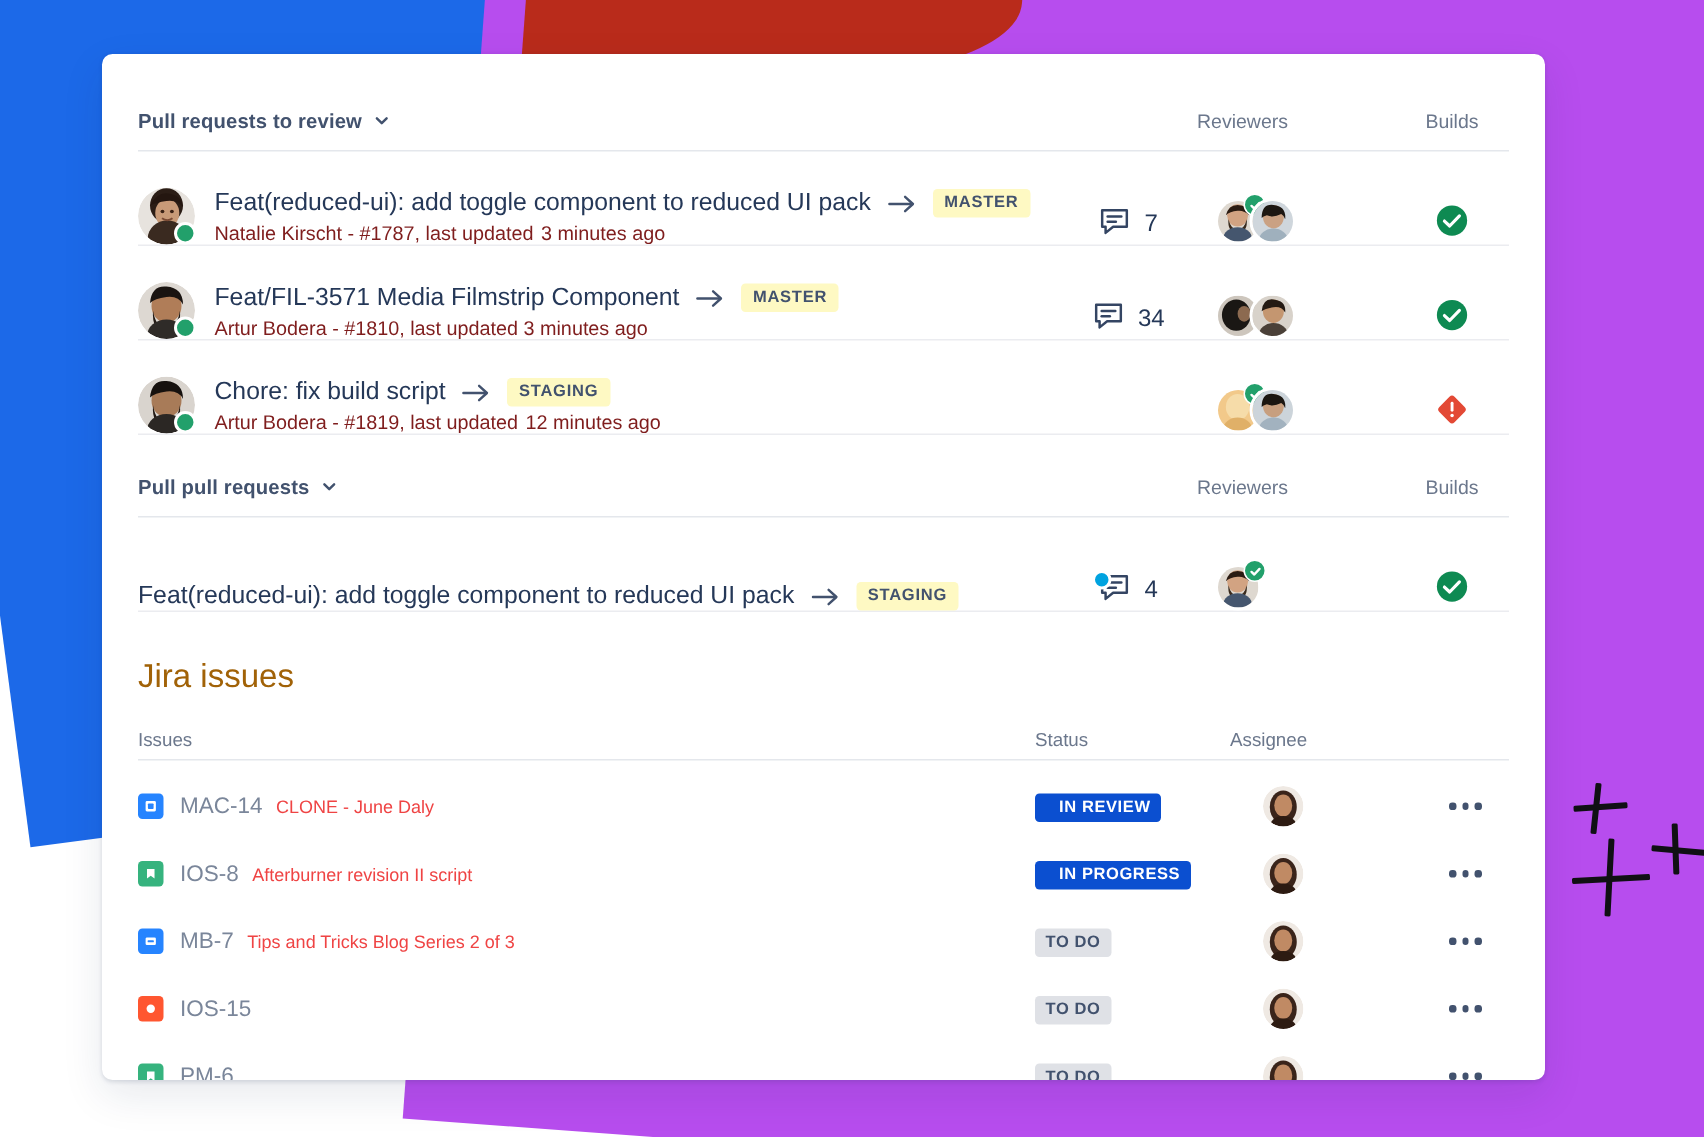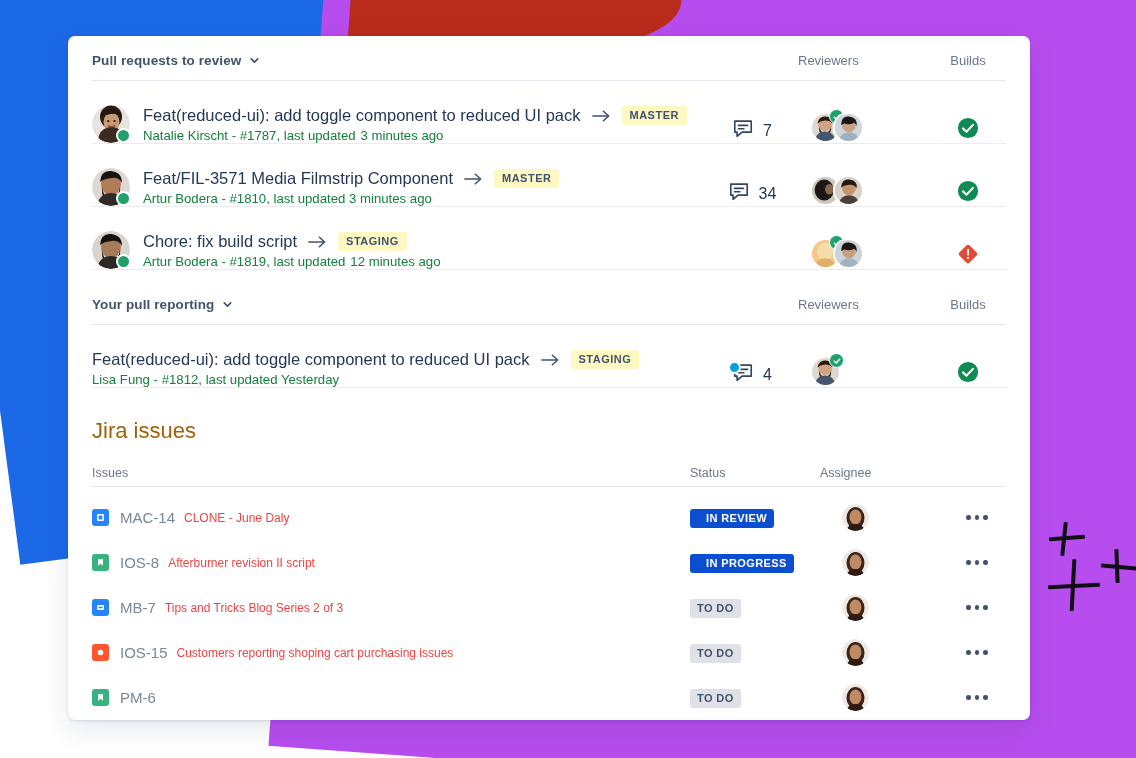--- a/index.html
+++ b/index.html
@@ -58,21 +58,21 @@
     border-radius: 7px;
     box-shadow: 0 1px 3px rgba(23,43,77,.14), 0 10px 28px rgba(23,43,77,.10);
     overflow: hidden;
   }
   .card-inner { padding: 0 24px; }
 
   
   .sec-head {
     display: flex; align-items: center;
     height: 40px;
-    padding-top: 4px;
+    padding-top: 24px;
   }
   .sec-head .title {
     font-size: 13.5px; font-weight: 700; color: #42526E;
     letter-spacing: .1px;
   }
   .chev {
     margin-left: 7px; display: inline-block; line-height: 0;
   }
   .sec-head .spacer { flex: 1 1 auto; }
   .colhead {
@@ -112,21 +112,21 @@
   }
   .arrow-ico { margin: 0 11px; line-height: 0; }
   .branch-tag {
     background: #fef9c3; color: #42526E;
     font-size: 11px; font-weight: 700; letter-spacing: .5px;
     padding: 3px 8px 4px; border-radius: 3px;
     white-space: nowrap;
   }
   .pr-sub {
     margin-top: 3px;
-    font-size: 13.2px; color: #15803d; white-space: nowrap;
+    font-size: 13.2px; color: #7f1d1d; white-space: nowrap;
   }
   .pr-sub .when { margin-left: 5px; }
 
   .comments {
     width: 132px; flex: none;
     display: flex; align-items: center; justify-content: center;
     gap: 9px;
     margin-right: -18px;
   }
   .comments .cnt { font-size: 16px; color: #253858; }
@@ -479,21 +479,21 @@
               <rect x="4.2" y="4.2" width="15.6" height="15.6" rx="2.6" fill="#E34935" transform="rotate(45 12 12)"></rect>
               <rect x="11" y="6.4" width="2.1" height="7.2" rx="1.05" fill="#fff"></rect>
               <circle cx="12.05" cy="16.3" r="1.25" fill="#fff"></circle>
             </svg>
           </span>
         </div>
       </div>
       <div class="rule soft"></div>
 
       <div class="sec-head" style="padding-top:14px;">
-        <span class="title">Your pull reporting</span>
+        <span class="title">Pull pull requests</span>
         <span class="chev">
           <svg width="13" height="13" viewBox="0 0 24 24" fill="none" stroke="#42526E" stroke-width="3" stroke-linecap="round" stroke-linejoin="round">
             <polyline points="6,9 12,15 18,9"></polyline>
           </svg>
         </span>
         <span class="spacer"></span>
         <span class="colhead reviewers">Reviewers</span>
         <span class="colhead builds">Builds</span>
       </div>
       <div class="rule"></div>
@@ -502,23 +502,20 @@
         <div class="pr-main">
           <div class="pr-title-line">
             <span class="pr-title">Feat(reduced-ui): add toggle component to reduced UI pack</span>
             <span class="arrow-ico">
               <svg width="19" height="14" viewBox="0 0 20 14" fill="none" stroke="#42526E" stroke-width="1.7" stroke-linecap="round" stroke-linejoin="round">
                 <line x1="1" y1="7" x2="17" y2="7"></line>
                   <polyline points="12,2 17.5,7 12,12"></polyline>
               </svg>
             </span>
             <span class="branch-tag">STAGING</span>
-          </div>
-          <div class="pr-sub">
-            <span>Lisa Fung - #1812, last updated Yesterday</span>
           </div>
         </div>
         <div class="comments">
           <span style="position:relative;display:inline-block;">
             <svg width="22" height="21" viewBox="0 0 24 23" fill="none" stroke="#344563" stroke-width="1.8">
               <path d="M3 3.5h18v12H11l-5.5 4.5V15.5H3z" stroke-linejoin="round"></path>
               <line x1="7" y1="8" x2="17" y2="8" stroke-linecap="round"></line>
               <line x1="7" y1="11.8" x2="13" y2="11.8" stroke-linecap="round"></line>
             </svg>
             <span style="position:absolute;left:-4px;top:-1px;width:9px;height:9px;border-radius:50%;
@@ -676,21 +673,20 @@
           </span>
       </div>
 
       <div class="issue-row">
         <span class="issue-type" style="background:#FF5630;">
           <svg width="9" height="9" viewBox="0 0 10 10">
               <circle cx="5" cy="5" r="3.1" fill="#fff"></circle>
             </svg>
         </span>
         <span class="issue-key">IOS-15</span>
-        <span class="issue-summary">Customers reporting shoping cart purchasing issues</span>
         <span class="issue-grow"></span>
         <span class="status-cell">
           <span class="lozenge loz-grey">TO DO</span>
         </span>
         <span class="assignee-cell">
           <span class="a-av">
             <svg viewBox="0 0 27 27" width="27" height="27">
               <defs>
                   <clipPath id="j4">
                     <circle cx="13.5" cy="13.5" r="13.5"></circle>

